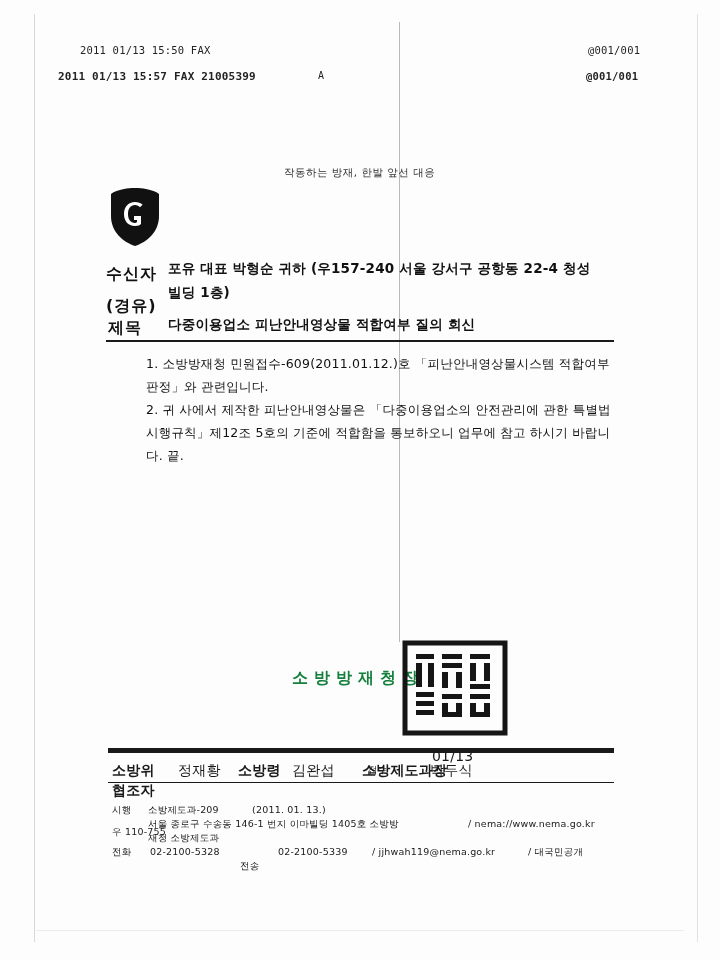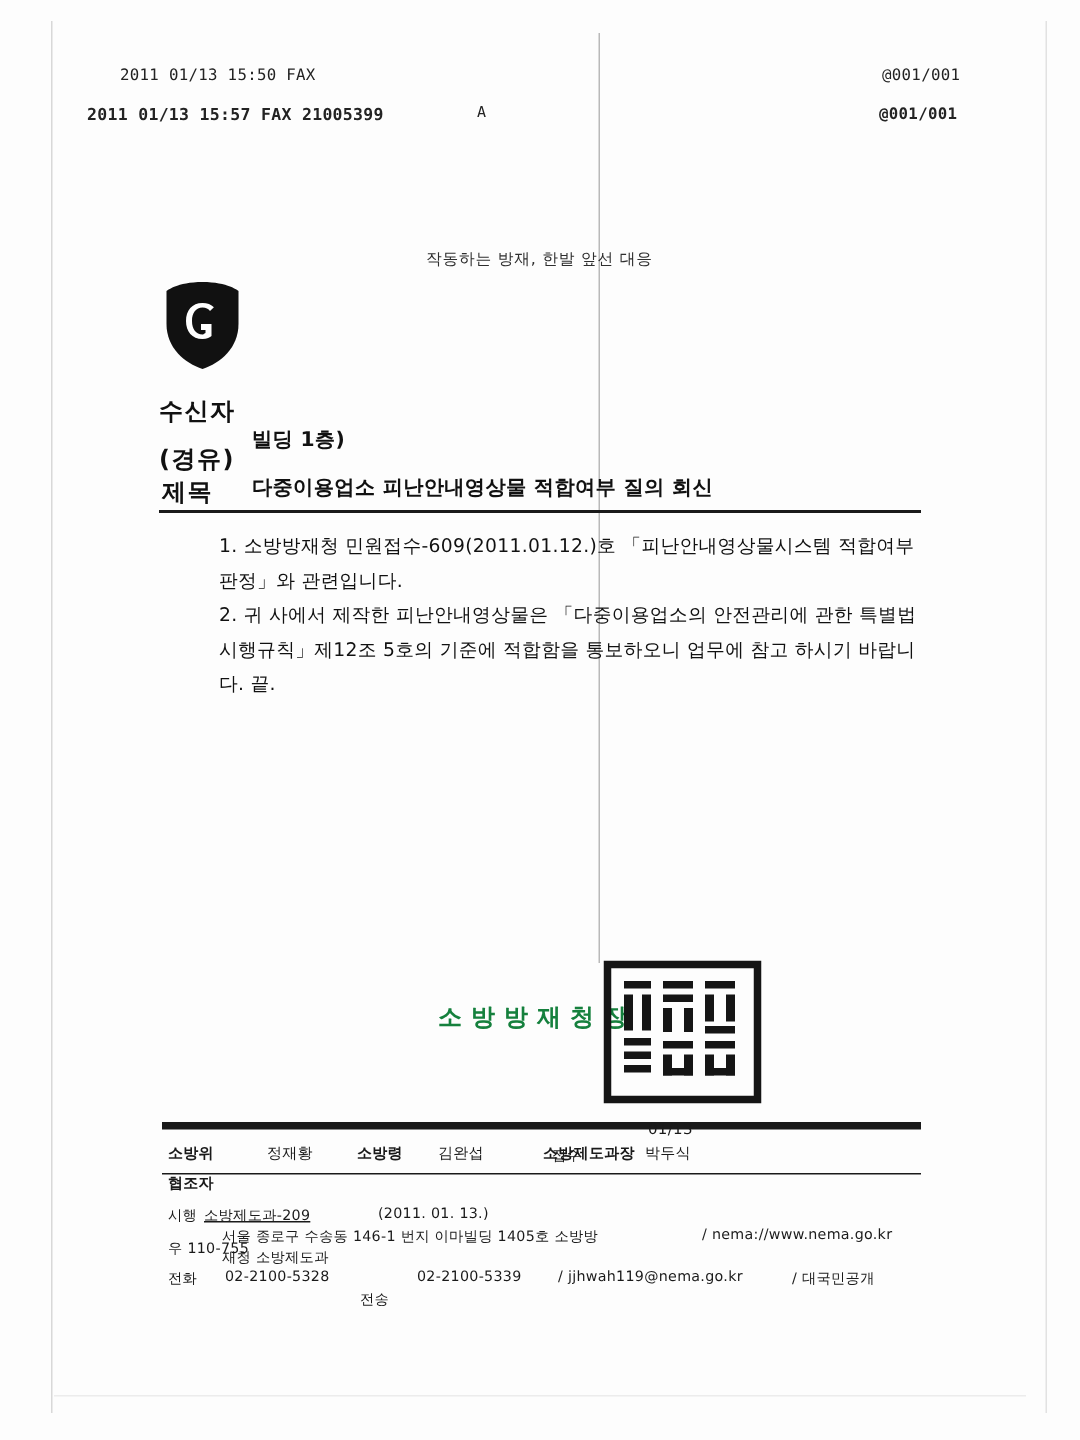--- a/index.html
+++ b/index.html
@@ -153,21 +153,21 @@
     left: 402px;
     top: 640px;
     width: 106px;
     height: 96px;
   }
   .seal-stamp svg { display: block; }
 
   
   .sig {
     position: absolute;
-    font-size: 10px;
+    font-size: 14px;
     color: #1a1a1a;
     white-space: nowrap;
     letter-spacing: 0.2px;
   }
   .sig-label { font-weight: bold; }
   .sig-r1 { top: 762px; }
   .sig-r2 { top: 782px; }
 
   .sig-c1 { left: 112px; }
   .sig-c1v { left: 178px; }
@@ -178,21 +178,21 @@
   .sig-date { left: 432px; top: 748px; }
 
   .footer-block {
     position: absolute;
     font-size: 9.5px;
     color: #1a1a1a;
     letter-spacing: 0.2px;
     white-space: nowrap;
   }
   .f-doc-label { left: 112px; top: 804px; }
-  .f-doc-num   { left: 136px; top: 804px; text-decoration: underline; }
+  .f-doc-num   { left: 148px; top: 804px; }
   .f-doc-date  { left: 252px; top: 804px; }
   .f-recv-label{ left: 368px; top: 764px; }
 
   .f-zip  { left: 112px; top: 826px; }
   .f-addr { left: 148px; top: 818px; }
   .f-dept { left: 148px; top: 832px; }
   .f-url  { left: 468px; top: 818px; }
 
   .f-tel-label { left: 112px; top: 846px; }
   .f-tel       { left: 150px; top: 846px; }
@@ -225,20 +225,21 @@
 
   <div class="emblem">
     <svg width="54" height="62" viewBox="0 0 54 62">
       <path d="M27 2 C10 2 3 8 3 8 L3 30 C3 46 15 56 27 60 C39 56 51 46 51 30 L51 8 C51 8 44 2 27 2 Z" fill="#111111"></path>
       <path d="M27 16 C20 16 16 21 16 28 C16 35 20 40 27 40 C30 40 32 39 33 38 L33 30 L26 30 L26 34 L29 34 L29 36 C28 36.6 27.6 37 27 37 C22.6 37 20 33.4 20 28 C20 22.6 22.6 19 27 19 C29.3 19 31 20 32 21.3 L34.6 18.8 C32.8 17 30.2 16 27 16 Z" fill="#ffffff"></path>
     </svg>
   </div>
 
 
   <div class="field-label lbl-recipient">수신자</div>
+  <div class="field-value val-recipient-1">포유 대표 박형순 귀하 (우157-240 서울 강서구 공항동 22-4 청성</div>
   <div class="field-value val-recipient-2">빌딩 1층)</div>
   <div class="field-label lbl-via">(경유)</div>
   <div class="field-label lbl-subject">제목</div>
   <div class="field-value val-subject">다중이용업소 피난안내영상물 적합여부 질의 회신</div>
 
   <div class="rule rule-subject"></div>
 
   <div class="body-para para-1">1.  소방방재청 민원접수-609(2011.01.12.)호 「피난안내영상물시스템 적합여부 판정」와 관련입니다.</div>
   <div class="body-para para-2">2.  귀 사에서 제작한 피난안내영상물은 「다중이용업소의 안전관리에 관한 특별법 시행규칙」제12조 5호의 기준에 적합함을 통보하오니 업무에 참고 하시기 바랍니다. 끝.</div>
 

